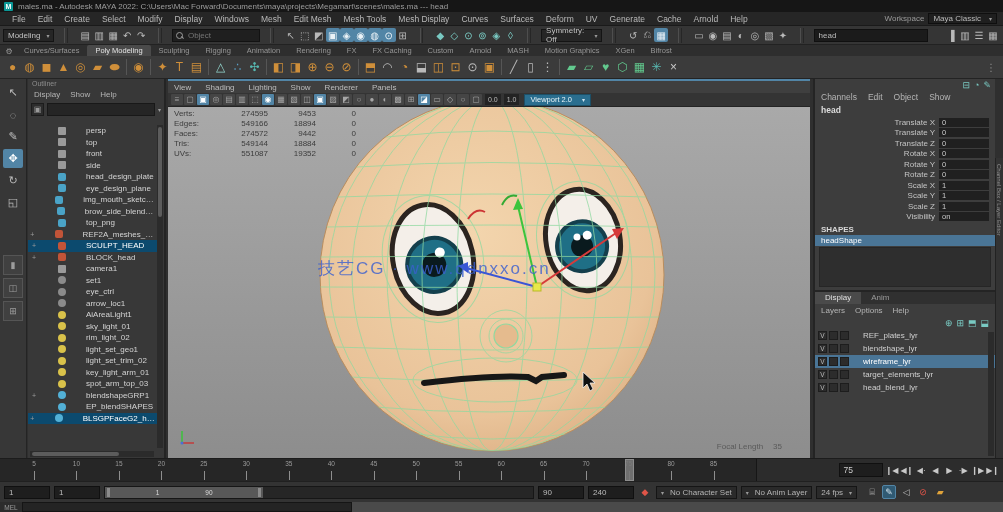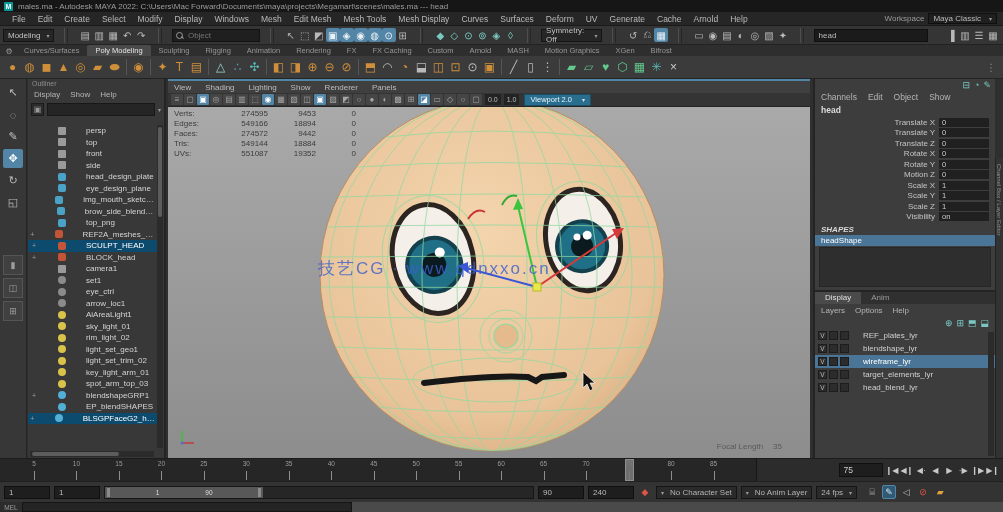--- a/index.html
+++ b/index.html
@@ -93,21 +93,21 @@
   #focal{position:absolute;right:28px;bottom:8px;font-size:8px;color:#5a5a5a;display:flex;gap:10px;}
 
   
   #rightpanel{position:absolute;left:813px;top:0;width:182px;height:379px;background:#3d3d3d;border-left:2px solid #242424;font-size:8.5px;}
   #cb-cornericons{display:flex;justify-content:flex-end;gap:4px;padding:1px 4px;color:#79c9c2;font-size:9px;}
   #cb-menus{display:flex;gap:11px;padding:1px 6px;color:#b5b5b5;}
   #cb-object{padding:2px 6px;color:#dcdcdc;font-weight:bold;font-size:8.5px;}
   .cb-row{display:flex;align-items:center;height:10.5px;justify-content:flex-end;padding-right:6px;gap:4px;}
   .cb-label{color:#c4c4c4;font-size:8px;}
   .cb-value{width:50px;height:9px;background:#202020;color:#ccc;font-size:7.5px;display:flex;align-items:center;padding:0 3px;}
-  #cb-shapes{padding:3px 6px 1px;color:#d8d8d8;font-weight:bold;font-size:8px;font-style:italic;}
+  #cb-shapes{padding:3px 6px 1px;color:#d8d8d8;font-weight:bold;font-size:8px;}
   #cb-shape-row{margin:0 0 0 0;padding:1px 6px;background:#4a7596;color:#fff;font-size:8px;}
   #cb-darkbox{position:absolute;left:4px;right:4px;top:168px;height:40px;background:#2e2e2e;border:1px solid #262626;}
 
   
   #layer-editor{position:absolute;left:0;right:0;top:211px;bottom:0;background:#3d3d3d;border-top:2px solid #242424;}
   #le-tabs{display:flex;height:12px;background:#303030;font-size:8px;color:#9a9a9a;}
   #le-tabs .tab{padding:1px 10px;}
   #le-tabs .tab.active{background:#4a4a4a;color:#e0e0e0;}
   #le-menus{display:flex;gap:10px;padding:2px 6px;color:#b5b5b5;font-size:8px;}
   #le-icons{display:flex;justify-content:flex-end;gap:4px;padding:1px 6px;color:#79c9c2;font-size:9px;}
@@ -714,21 +714,21 @@
             <span class="cb-label">Rotate X</span>
             <span class="cb-value">0</span>
           </div>
 
           <div class="cb-row">
             <span class="cb-label">Rotate Y</span>
             <span class="cb-value">0</span>
           </div>
 
           <div class="cb-row">
-            <span class="cb-label">Motion Z</span>
+            <span class="cb-label">Rotate Z</span>
             <span class="cb-value">0</span>
           </div>
 
           <div class="cb-row">
             <span class="cb-label">Scale X</span>
             <span class="cb-value">1</span>
           </div>
 
           <div class="cb-row">
             <span class="cb-label">Scale Y</span>

